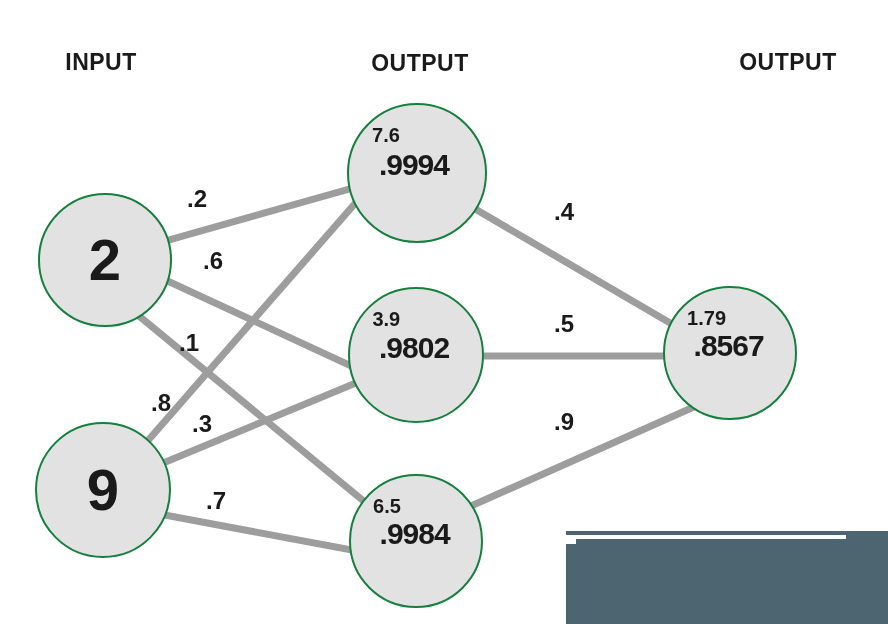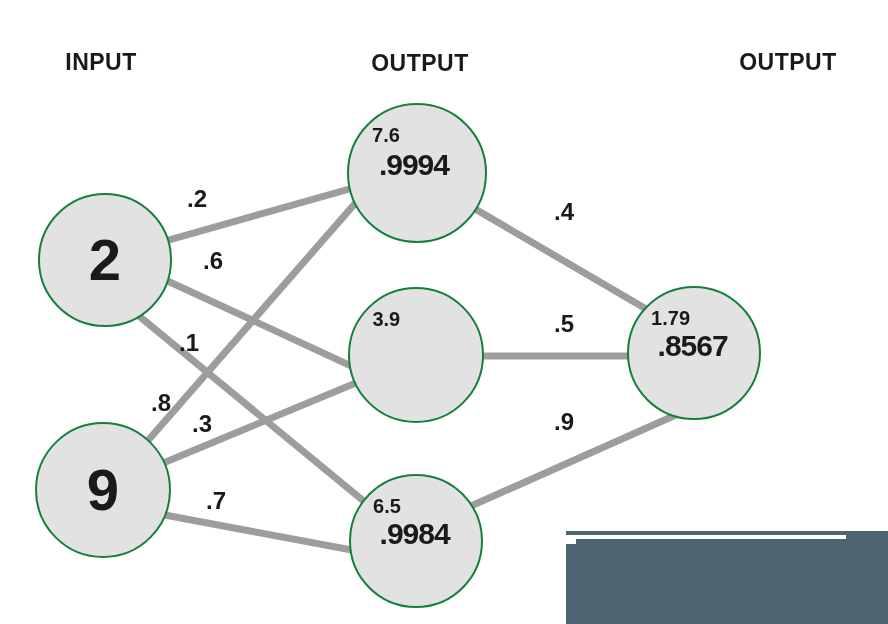--- a/index.html
+++ b/index.html
@@ -77,27 +77,28 @@
   <div class="node" style="left:35px;top:422px;width:136px;height:136px;">
     <span class="big-value">9</span>
   </div>
 
   <div class="node" style="left:347px;top:103px;width:140px;height:140px;">
     <span class="net">7.6</span>
     <span class="act">.9994</span>
   </div>
   <div class="node" style="left:348px;top:287px;width:136px;height:136px;">
     <span class="net">3.9</span>
+    <span class="act">.9802</span>
   </div>
   <div class="node" style="left:349px;top:474px;width:134px;height:134px;">
     <span class="net">6.5</span>
     <span class="act">.9984</span>
   </div>
 
-  <div class="node" style="left:627px;top:286px;width:134px;height:134px;">
+  <div class="node" style="left:663px;top:286px;width:134px;height:134px;">
     <span class="net">1.79</span>
     <span class="act">.8567</span>
   </div>
 
   <div class="weight" style="left:197px;top:199px;">.2</div>
   <div class="weight" style="left:213px;top:261px;">.6</div>
   <div class="weight" style="left:189px;top:343px;">.1</div>
   <div class="weight" style="left:161px;top:403px;">.8</div>
   <div class="weight" style="left:202px;top:424px;">.3</div>
   <div class="weight" style="left:216px;top:501px;">.7</div>

